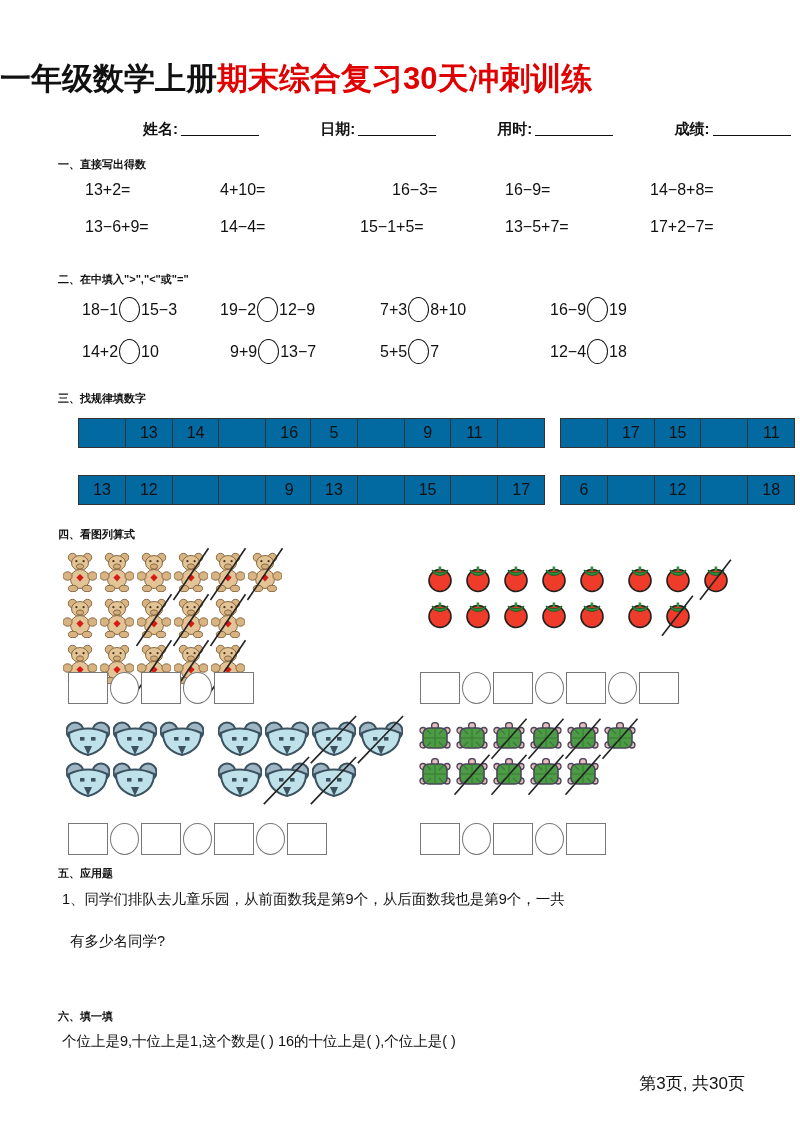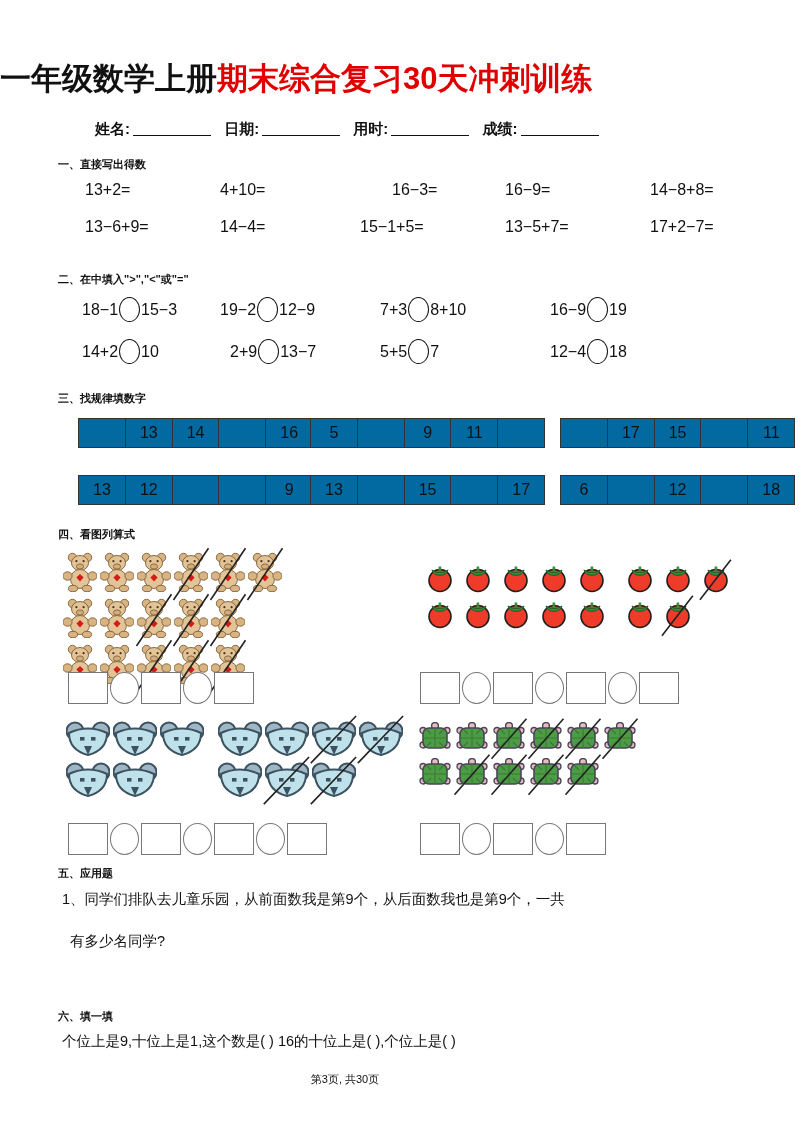--- a/index.html
+++ b/index.html
@@ -8,21 +8,21 @@
   .page{position:absolute;inset:0;}
 
   
   .title{position:absolute;left:0;right:0;top:58px;text-align:left;
          font-size:31px;font-weight:bold;letter-spacing:0px;white-space:nowrap;}
   .title .blk{color:#111;}
   .title .red{color:#e00000;}
 
   
   .info{position:absolute;left:95px;top:120px;font-size:15px;white-space:nowrap;}
-  .info .lbl{font-weight:bold;}
+  .info .lbl{font-weight:bold;margin-left:48px;}
   .info .rule{display:inline-block;width:78px;border-bottom:1.6px solid #111;
               height:12px;margin:0 9px 0 3px;vertical-align:-2px;}
 
   
   .sec{position:absolute;font-size:11px;font-weight:bold;white-space:nowrap;left:58px;}
 
   
   .exprow{position:absolute;left:60px;width:700px;height:22px;}
   .exprow .ex{position:absolute;font-size:16px;white-space:nowrap;top:0;}
 
@@ -49,22 +49,22 @@
   
   .ansrow{position:absolute;display:flex;align-items:center;}
   .ansrow .abox{width:38px;height:30px;border:1.1px solid #777;background:#fff;}
   .ansrow .acirc{width:27px;height:30px;border:1.1px solid #777;border-radius:50%;
                  background:#fff;margin:0 2px;}
 
   
   .ptext{position:absolute;font-size:14.5px;white-space:nowrap;}
 
   
-  .footer{position:absolute;left:0;right:0;top:1072px;text-align:center;
-          font-size:11px;color:#111;}
+  .footer{position:absolute;left:0;right:0;top:1072px;text-align:right;
+          font-size:17px;color:#111;}
   .footer span{position:relative;left:-55px;}
   .watermark{position:absolute;left:470px;top:1064px;font-size:36px;color:#c9c9c9;
              font-weight:normal;letter-spacing:0px;white-space:nowrap;}
 </style>
 </head>
 <body>
 
 <div class="page">
 
   <div class="title">
@@ -122,21 +122,21 @@
         <span>19</span>
       </div>
     </div>
   <div class="cmprow" id="s2r2" style="top:339px">
       <div class="cmp" style="left: 22px;">
         <span>14+2</span>
         <span class="oval"></span>
         <span>10</span>
       </div>
       <div class="cmp" style="left: 170px;">
-        <span>2+9</span>
+        <span>9+9</span>
         <span class="oval"></span>
         <span>13−7</span>
       </div>
       <div class="cmp" style="left: 320px;">
         <span>5+5</span>
         <span class="oval"></span>
         <span>7</span>
       </div>
       <div class="cmp" style="left: 490px;">
         <span>12−4</span>

